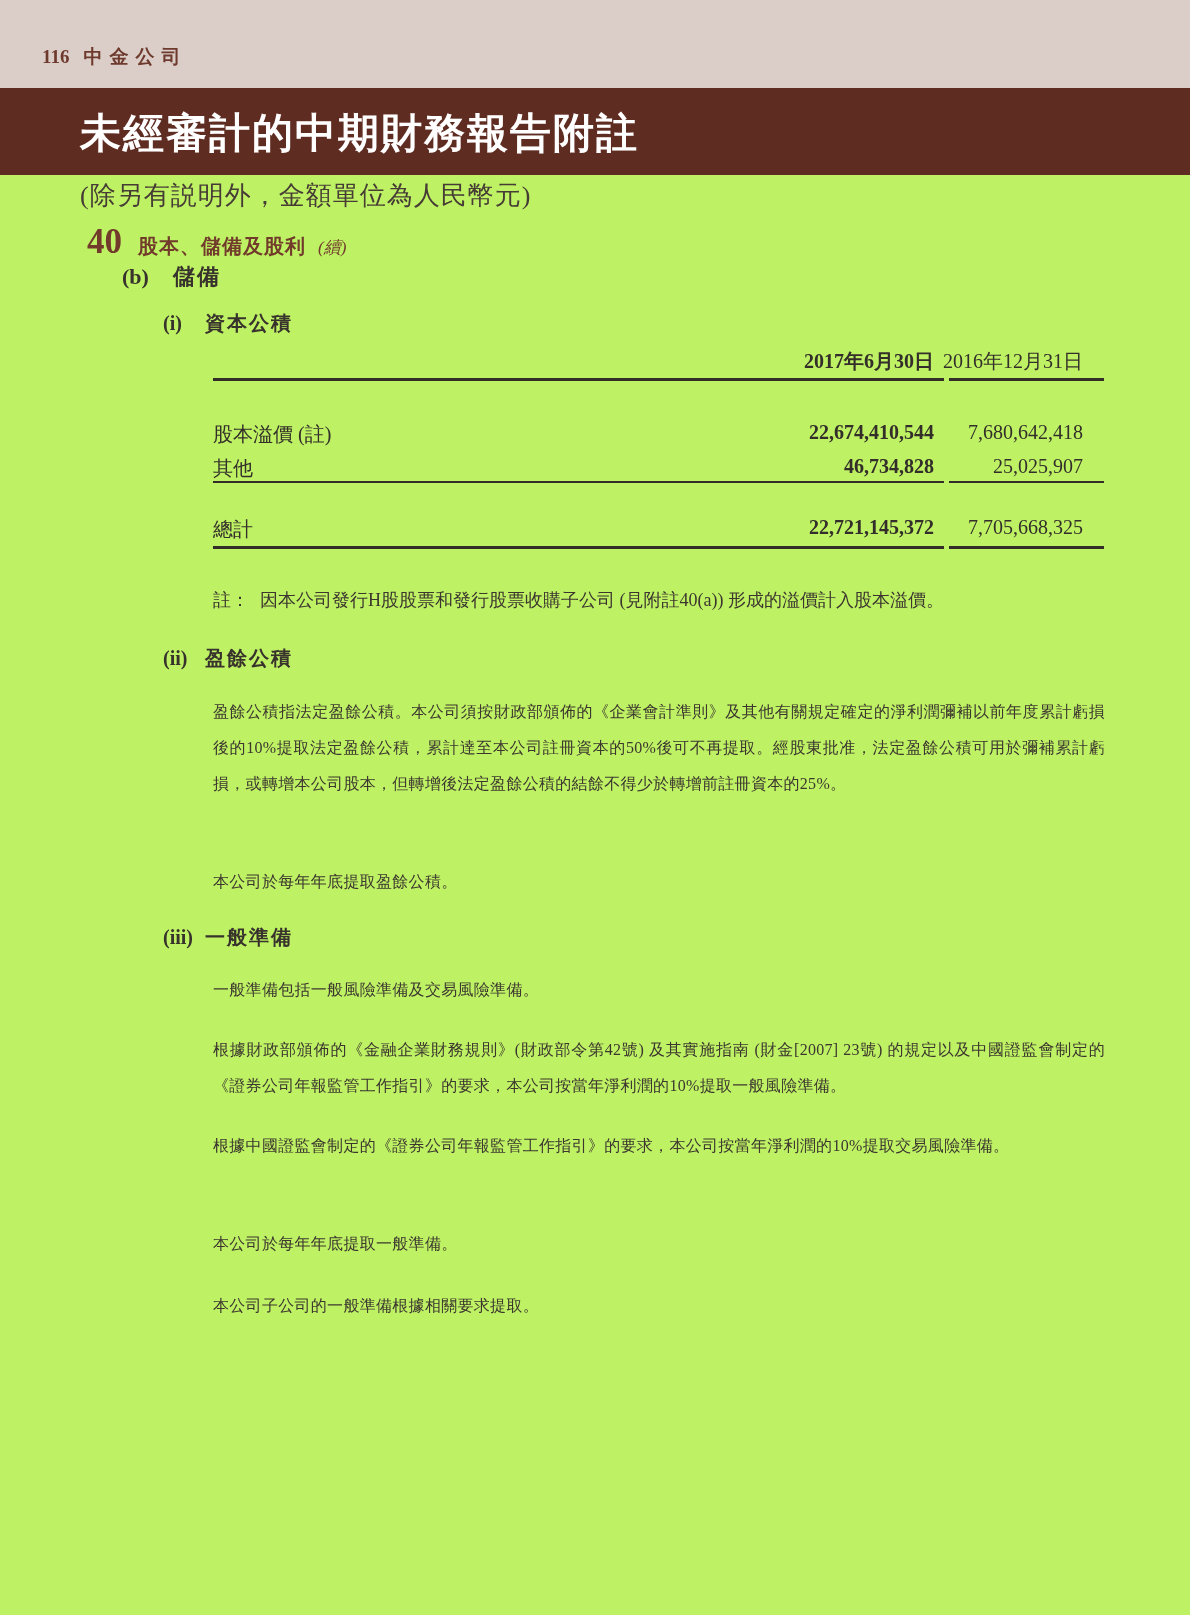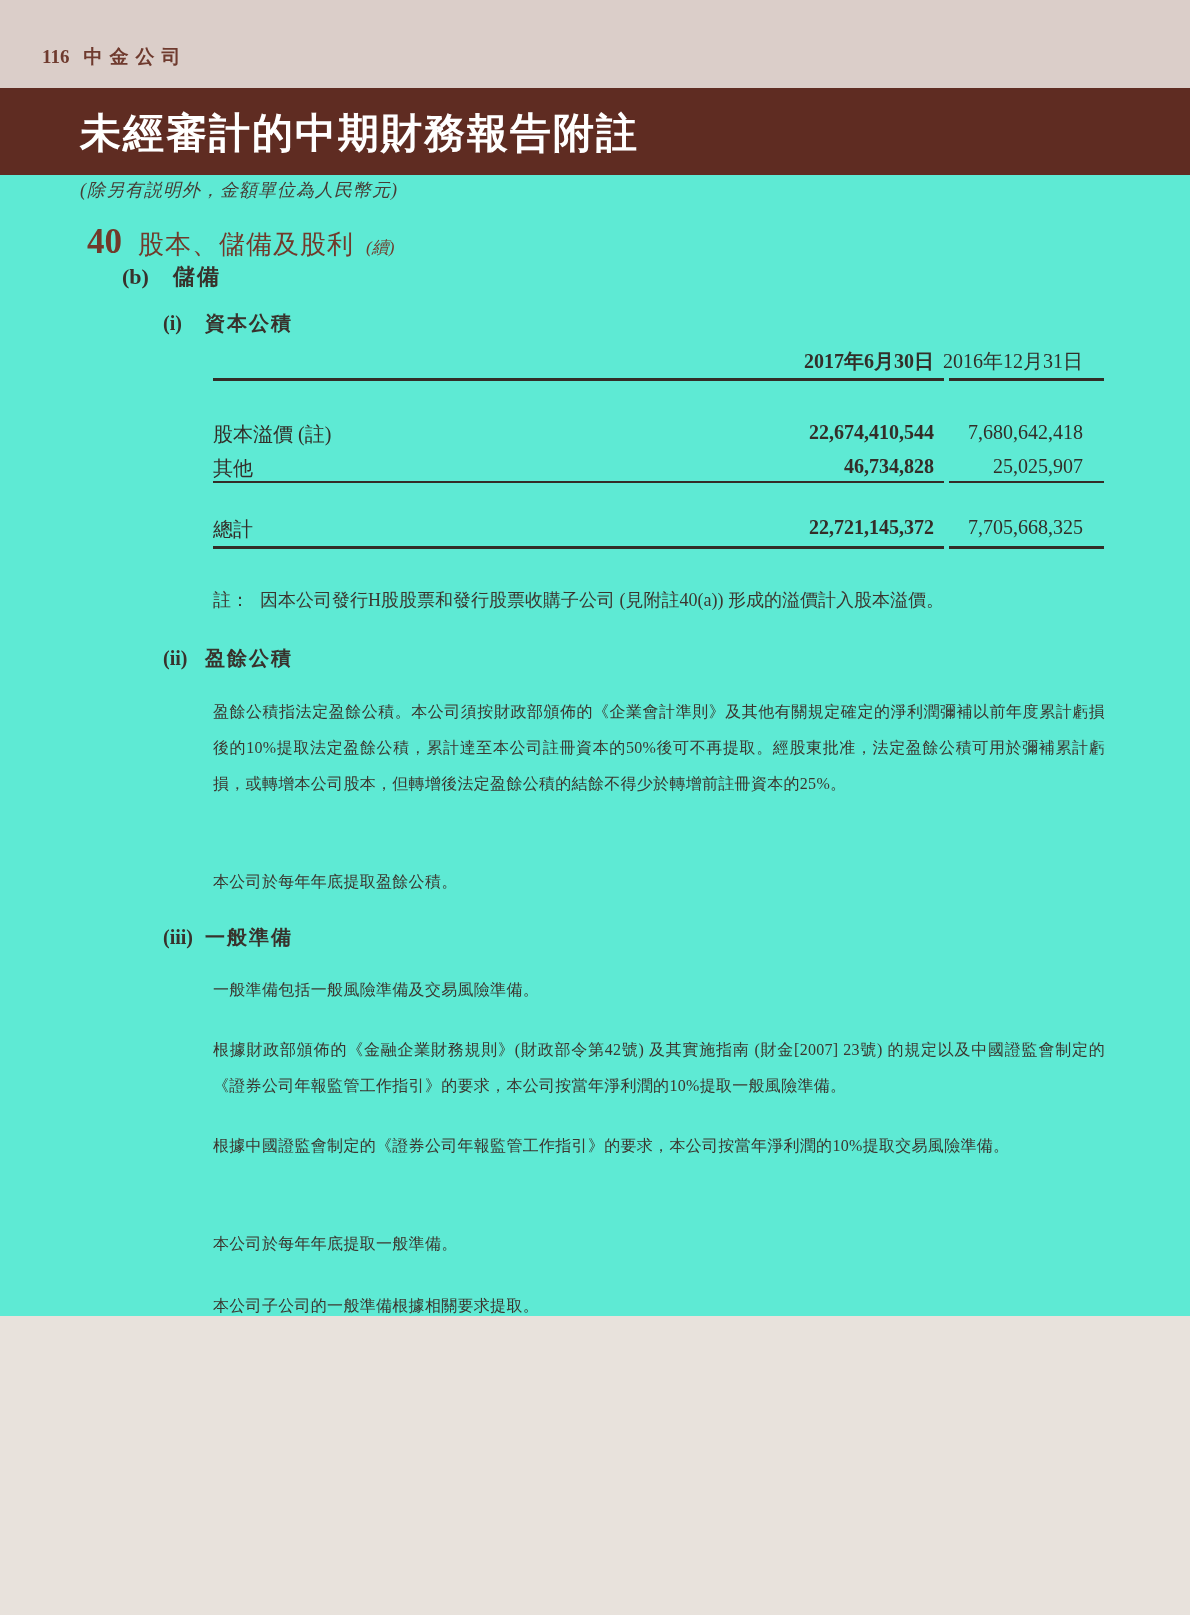--- a/index.html
+++ b/index.html
@@ -2,23 +2,23 @@
 <html><head>
 <meta charset="utf-8">
 <style>
   html,body{margin:0;padding:0;}
   body{
     font-family:"Liberation Serif","DejaVu Serif",serif;
     background:#e8e2dc;
   }
   .page{
     position:relative;
-    width:1190px;height:1316px;
+    width:1190px;height:1615px;
     margin:0 auto;
-    background:#5eead4;
+    background:#bef264;
     overflow:hidden;
   }
   
   .topband{
     position:absolute;top:0;left:0;width:100%;height:88px;
     background:#dbcec9;
   }
   .pagehead{
     position:absolute;left:42px;top:44px;
     font-size:19px;font-weight:bold;color:#6f3a2e;
@@ -30,30 +30,30 @@
     position:absolute;top:88px;left:0;width:100%;height:87px;
     background:#5f2c22;
   }
   .banner .title{
     position:absolute;left:80px;top:18px;
     font-size:41px;font-weight:bold;color:#ffffff;
     letter-spacing:2px;white-space:nowrap;
   }
   .subtitle{
     position:absolute;left:80px;top:178px;
-    font-size:18px;font-style:italic;color:#463c35;
+    font-size:26px;color:#463c35;
     letter-spacing:1px;
   }
   
   .sec{
     position:absolute;left:79px;top:222px;
     display:flex;align-items:baseline;color:#713a2b;
   }
   .sec .num{font-size:35px;font-weight:bold;margin-left:8px;}
-  .sec .t{font-size:26px;font-weight:normal;margin-left:16px;letter-spacing:1px;}
+  .sec .t{font-size:20px;font-weight:bold;margin-left:16px;letter-spacing:1px;}
   .sec .cont{font-size:17px;font-style:italic;margin-left:12px;}
   
   .sub-b{
     position:absolute;left:122px;top:262px;
     display:flex;align-items:baseline;color:#38322c;
   }
   .sub-b .lab{font-size:22px;font-weight:bold;}
   .sub-b .t{font-size:22px;font-weight:bold;margin-left:24px;letter-spacing:2px;}
   
   .item-head{

